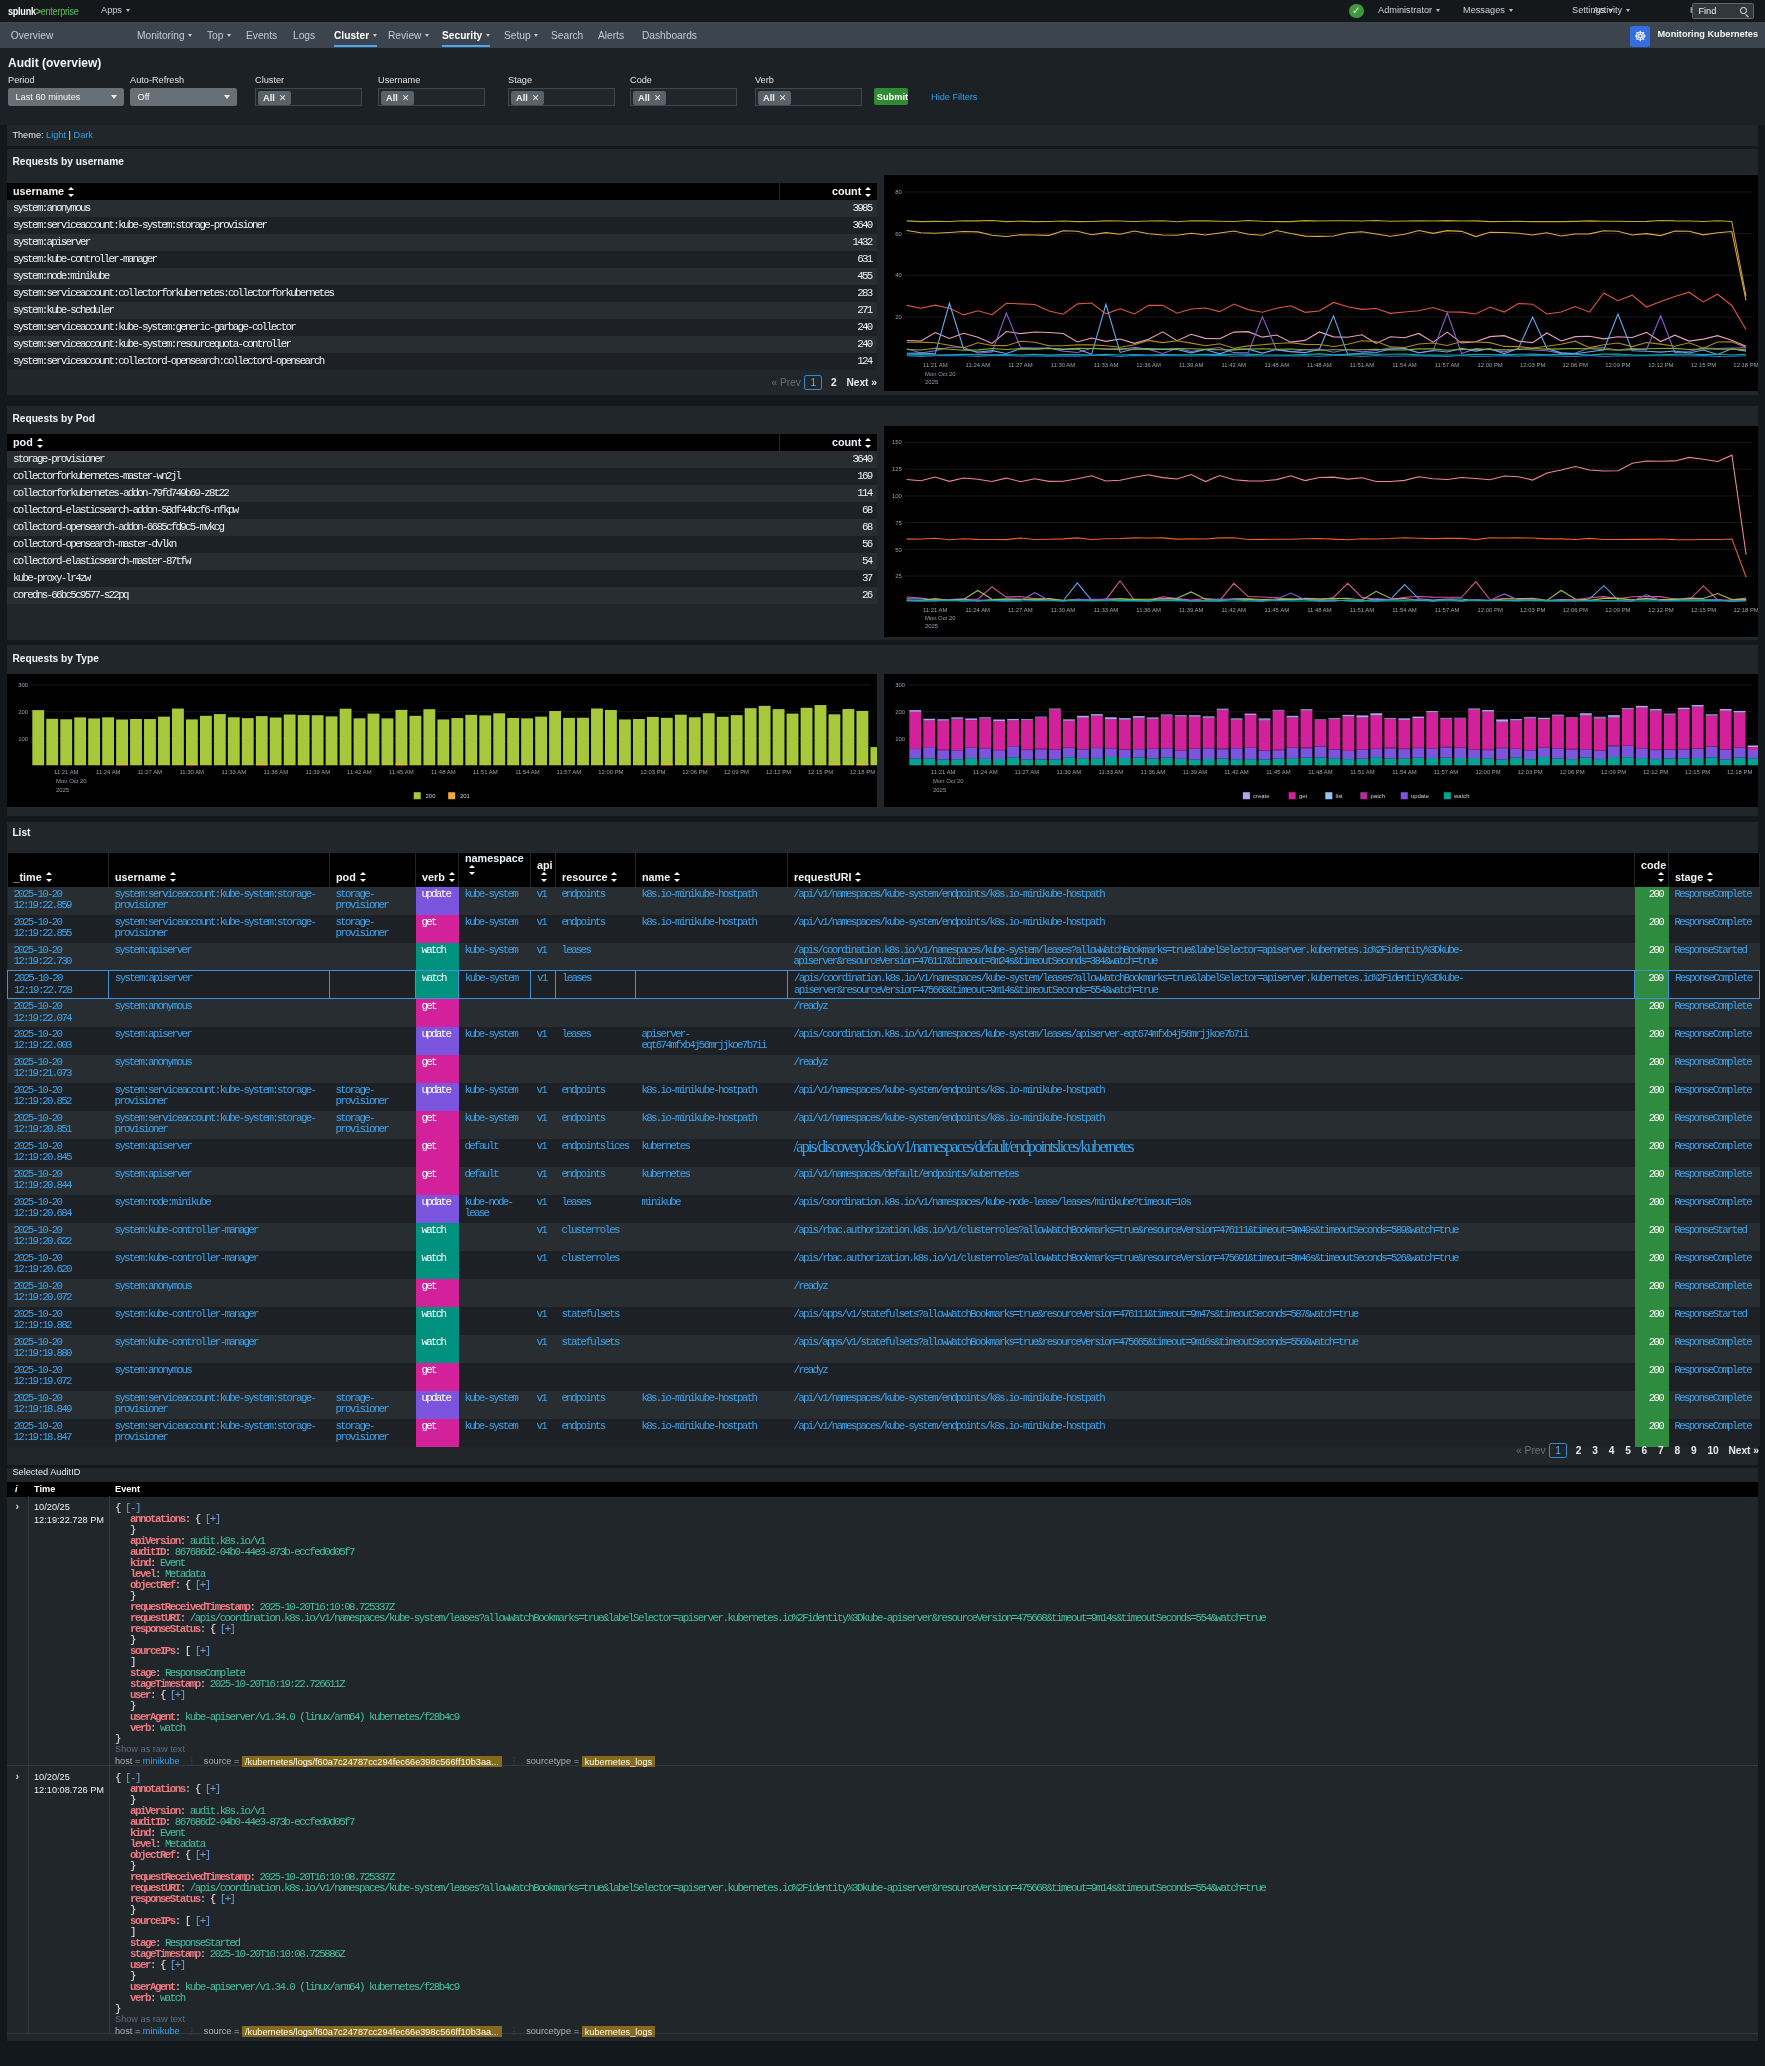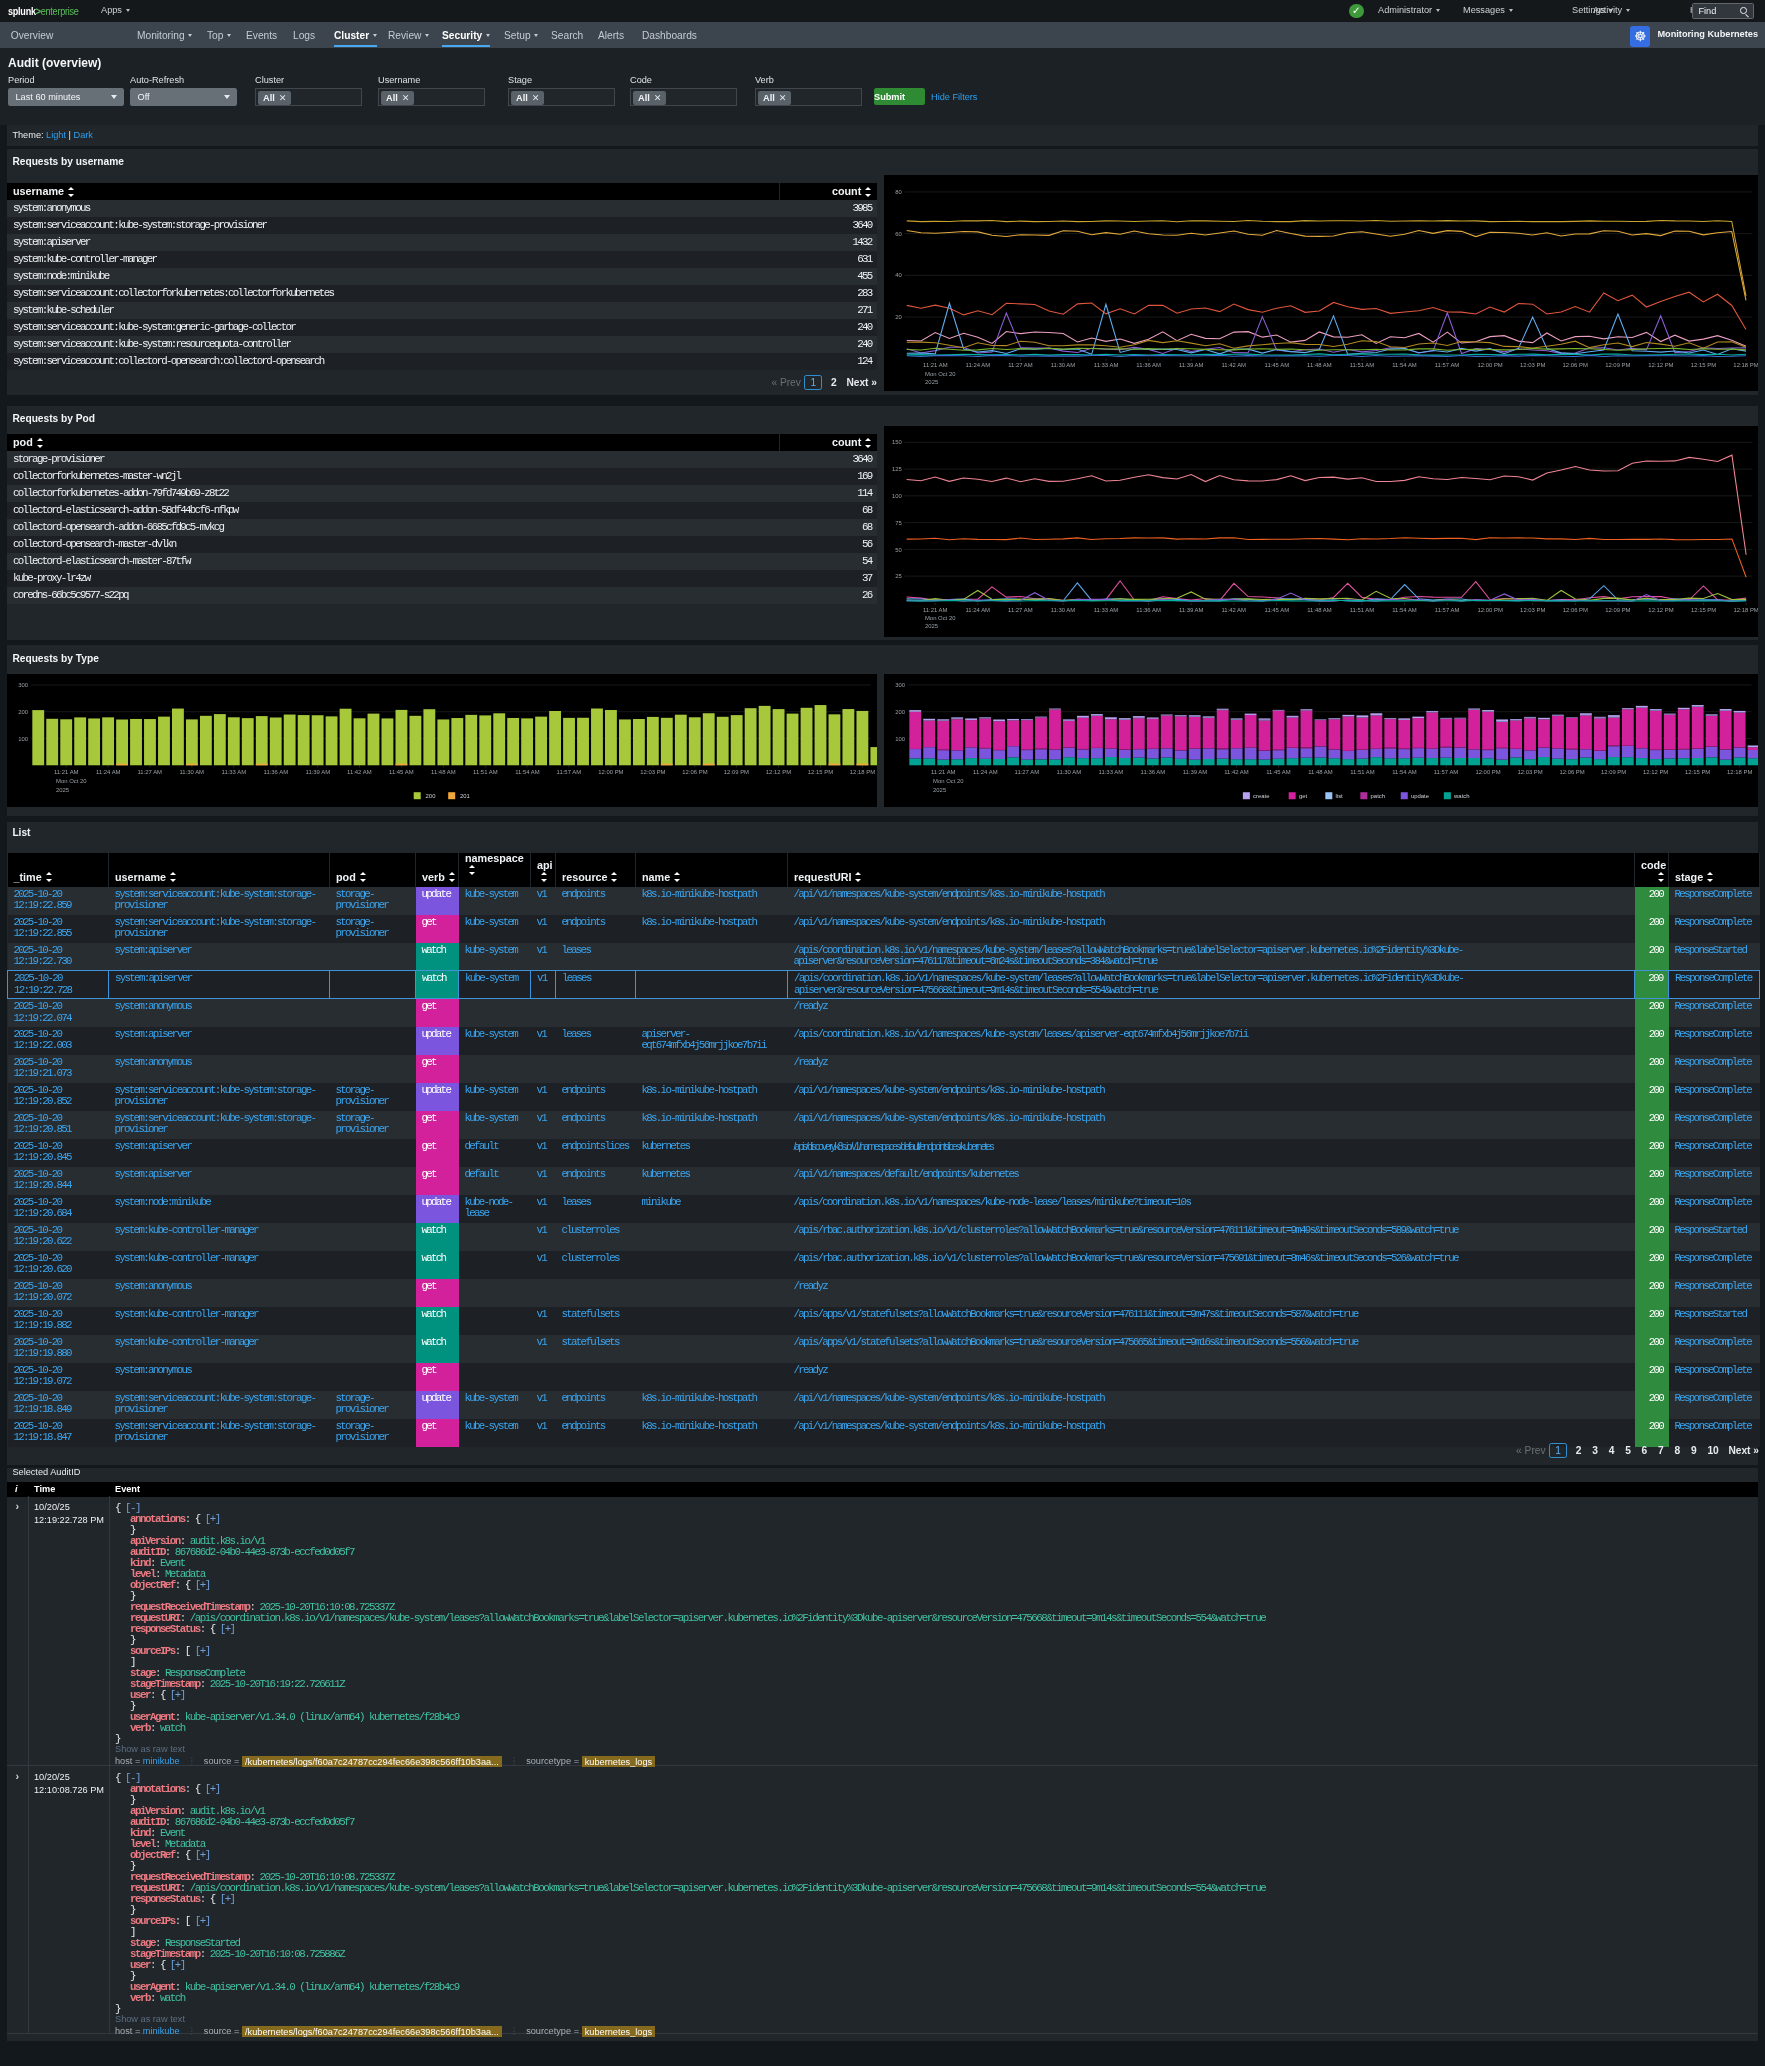--- a/index.html
+++ b/index.html
@@ -21,21 +21,21 @@
 .kubeapp .txt{font-size:9.2px;font-weight:bold;color:#f2f5f7;line-height:17px;margin-left:7px;display:inline-block;vertical-align:top;}
 .pagehead{position:absolute;top:48px;left:0;width:1765px;height:77px;background:#1b2125;}
 h1{position:absolute;left:8px;top:8px;font-size:12px;font-weight:bold;color:#f5f7f9;}
 .flabel{position:absolute;top:27px;font-size:9.2px;color:#dde2e6;}
 .fbox{position:absolute;top:40px;height:18px;}
 .dropdown{background:#676f77;border-radius:2.2px;color:#f4f6f8;font-size:9.2px;line-height:18px;padding-left:7.5px;}
 .dropdown .dcaret{position:absolute;right:7px;top:7px;width:0;height:0;border-left:3.8px solid transparent;border-right:3.8px solid transparent;border-top:4.9px solid #e8ebee;}
 .tokenbox{background:#21262b;border:0.5px solid #41474d;}
 .chip{display:inline-block;background:#596169;border-radius:2.2px;color:#f2f4f6;font-size:9.2px;font-weight:bold;line-height:14px;height:14px;margin:1.6px 0 0 2.2px;padding:0 4.3px 0 4.9px;}
 .chip .x{font-weight:normal;font-size:9.2px;margin-left:3.8px;color:#e6e9ec;}
-.submitbtn{position:absolute;top:40px;left:874px;width:51px;height:17px;background:#2f8b33;border-radius:2.2px;color:#fff;font-size:9.2px;font-weight:bold;text-align:left;line-height:18px;}
+.submitbtn{position:absolute;top:40px;left:874px;width:34px;height:17px;background:#2f8b33;border-radius:2.2px;color:#fff;font-size:9.2px;font-weight:bold;text-align:right;line-height:18px;}
 .hidefilters{position:absolute;top:44px;left:931px;font-size:9.2px;color:#2ea0f0;}
 .panel{position:absolute;left:7px;width:1751px;background:#21262a;}
 .ptitle{position:absolute;left:5.4px;font-size:10.2px;font-weight:bold;color:#f3f6f8;}
 table.st{border-collapse:collapse;table-layout:fixed;position:absolute;left:0;}
 table.st th{background:#000;color:#f0f3f5;font-size:10.8px;font-weight:bold;text-align:left;padding:0 0 0 6px;}
 table.st td{overflow:hidden;white-space:nowrap;}
 table.lt th{font-size:10.8px;line-height:11.3px;padding-bottom:2.7px;height:25px;}
 .sorticon{display:inline-block;margin-left:3.8px;position:relative;width:6.5px;height:7.5px;vertical-align:baseline;}
 .sorticon:before{content:"";position:absolute;left:0;top:-1.1px;border-left:3.2px solid transparent;border-right:3.2px solid transparent;border-bottom:3.8px solid #fff;}
 .sorticon:after{content:"";position:absolute;left:0;bottom:-1.6px;border-left:3.2px solid transparent;border-right:3.2px solid transparent;border-top:3.8px solid #fff;}
@@ -1031,21 +1031,21 @@
         </tr>
         <tr style="height:28px;background:#1d2125;">
           <td style="font-family:'Liberation Mono',monospace;font-size:10.8px;letter-spacing:-1.7px;color:#3aa4ee;padding:2.2px 4.3px 2.2px 6px;vertical-align:top;white-space:normal;line-height:11.3px;">2025-10-20<br>12:19:20.845</td>
           <td style="font-family:'Liberation Mono',monospace;font-size:10.8px;letter-spacing:-1.7px;color:#3aa4ee;padding:2.2px 4.3px 2.2px 6px;vertical-align:top;white-space:normal;line-height:11.3px;">system:apiserver</td>
           <td style="font-family:'Liberation Mono',monospace;font-size:10.8px;letter-spacing:-1.7px;color:#3aa4ee;padding:2.2px 4.3px 2.2px 6px;vertical-align:top;white-space:normal;line-height:11.3px;"></td>
           <td style="font-family:'Liberation Mono',monospace;font-size:10.8px;letter-spacing:-1.7px;color:#3aa4ee;padding:2.2px 4.3px 2.2px 6px;vertical-align:top;white-space:normal;line-height:11.3px;background:#d2219a;color:#fff;">get</td>
           <td style="font-family:'Liberation Mono',monospace;font-size:10.8px;letter-spacing:-1.7px;color:#3aa4ee;padding:2.2px 4.3px 2.2px 6px;vertical-align:top;white-space:normal;line-height:11.3px;">default</td>
           <td style="font-family:'Liberation Mono',monospace;font-size:10.8px;letter-spacing:-1.7px;color:#3aa4ee;padding:2.2px 4.3px 2.2px 6px;vertical-align:top;white-space:normal;line-height:11.3px;">v1</td>
           <td style="font-family:'Liberation Mono',monospace;font-size:10.8px;letter-spacing:-1.7px;color:#3aa4ee;padding:2.2px 4.3px 2.2px 6px;vertical-align:top;white-space:normal;line-height:11.3px;">endpointslices</td>
           <td style="font-family:'Liberation Mono',monospace;font-size:10.8px;letter-spacing:-1.7px;color:#3aa4ee;padding:2.2px 4.3px 2.2px 6px;vertical-align:top;white-space:normal;line-height:11.3px;">kubernetes</td>
-          <td style="font-family:Liberation Sans, sans-serif;font-size:10px;letter-spacing:-1.7px;color:#3aa4ee;padding:2.2px 4.3px 2.2px 6px;vertical-align:top;white-space:normal;line-height:11.3px;word-break:break-all;">/apis/discovery.k8s.io/v1/namespaces/default/endpointslices/kubernetes</td>
+          <td style="font-family:Liberation Serif, serif;font-size:16px;letter-spacing:-1.7px;color:#3aa4ee;padding:2.2px 4.3px 2.2px 6px;vertical-align:top;white-space:normal;line-height:11.3px;word-break:break-all;">/apis/discovery.k8s.io/v1/namespaces/default/endpointslices/kubernetes</td>
           <td style="font-family:'Liberation Mono',monospace;font-size:10.8px;letter-spacing:-1.7px;color:#3aa4ee;padding:2.2px 4.3px 2.2px 6px;vertical-align:top;white-space:normal;line-height:11.3px;background:#2f8b3e;color:#fff;text-align:right;padding-right:5.4px;">200</td>
           <td style="font-family:'Liberation Mono',monospace;font-size:10.8px;letter-spacing:-1.7px;color:#3aa4ee;padding:2.2px 4.3px 2.2px 6px;vertical-align:top;white-space:normal;line-height:11.3px;">ResponseComplete</td>
         </tr>
         <tr style="height:28px;background:#282d32;">
           <td style="font-family:'Liberation Mono',monospace;font-size:10.8px;letter-spacing:-1.7px;color:#3aa4ee;padding:2.2px 4.3px 2.2px 6px;vertical-align:top;white-space:normal;line-height:11.3px;">2025-10-20<br>12:19:20.844</td>
           <td style="font-family:'Liberation Mono',monospace;font-size:10.8px;letter-spacing:-1.7px;color:#3aa4ee;padding:2.2px 4.3px 2.2px 6px;vertical-align:top;white-space:normal;line-height:11.3px;">system:apiserver</td>
           <td style="font-family:'Liberation Mono',monospace;font-size:10.8px;letter-spacing:-1.7px;color:#3aa4ee;padding:2.2px 4.3px 2.2px 6px;vertical-align:top;white-space:normal;line-height:11.3px;"></td>
           <td style="font-family:'Liberation Mono',monospace;font-size:10.8px;letter-spacing:-1.7px;color:#3aa4ee;padding:2.2px 4.3px 2.2px 6px;vertical-align:top;white-space:normal;line-height:11.3px;background:#d2219a;color:#fff;">get</td>
           <td style="font-family:'Liberation Mono',monospace;font-size:10.8px;letter-spacing:-1.7px;color:#3aa4ee;padding:2.2px 4.3px 2.2px 6px;vertical-align:top;white-space:normal;line-height:11.3px;">default</td>
           <td style="font-family:'Liberation Mono',monospace;font-size:10.8px;letter-spacing:-1.7px;color:#3aa4ee;padding:2.2px 4.3px 2.2px 6px;vertical-align:top;white-space:normal;line-height:11.3px;">v1</td>

